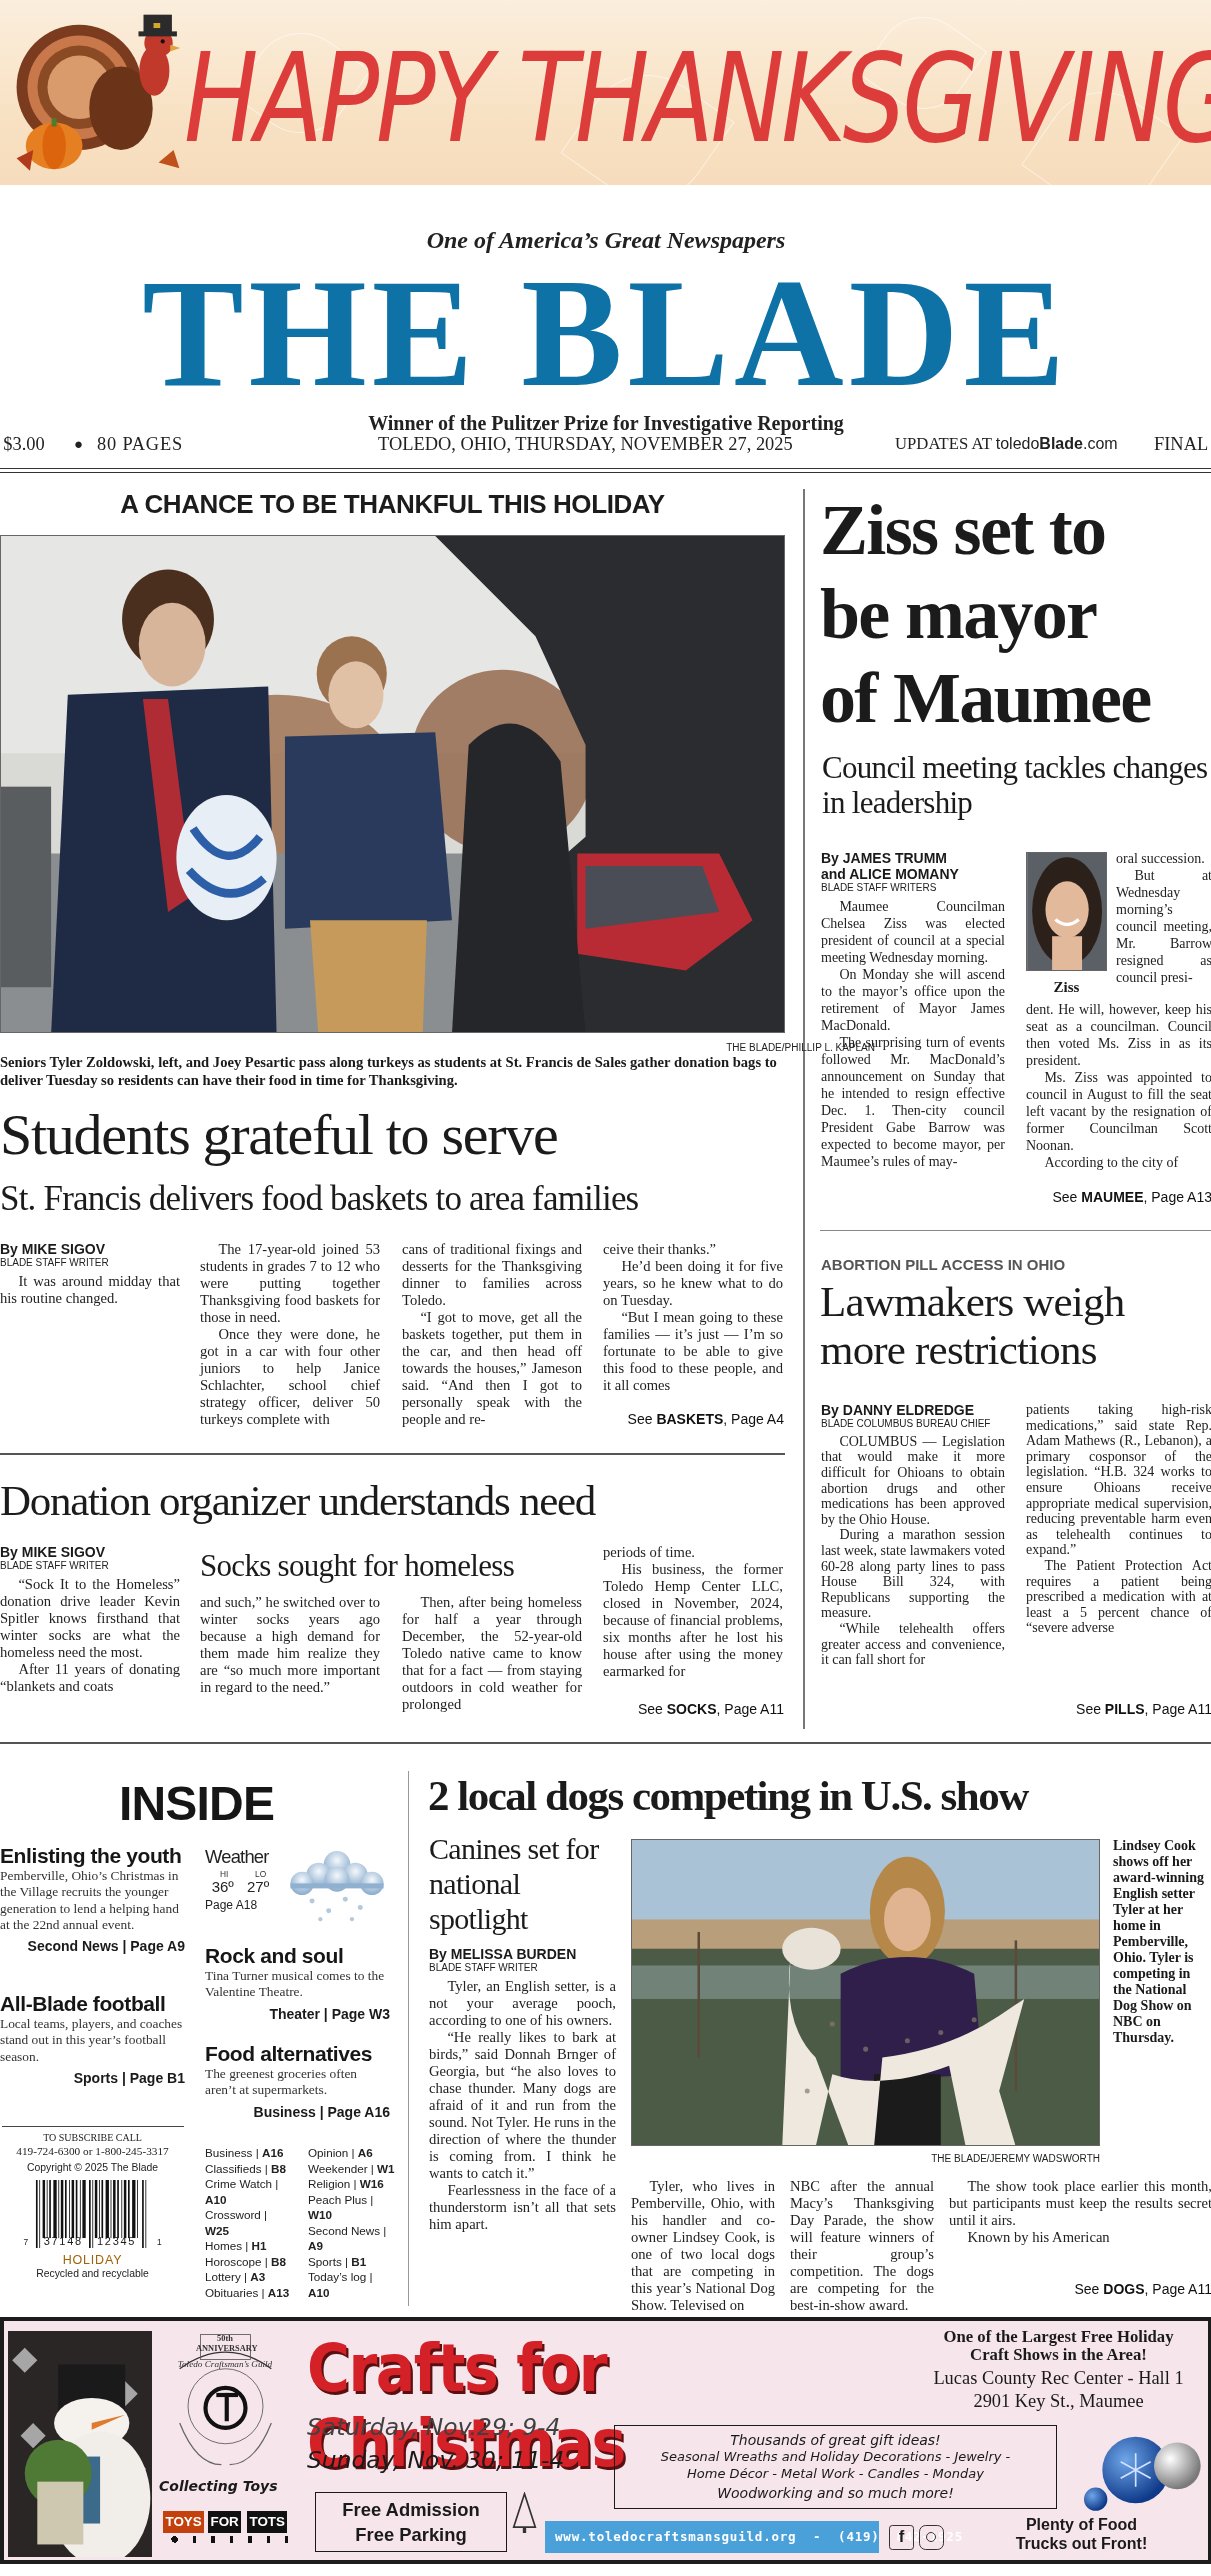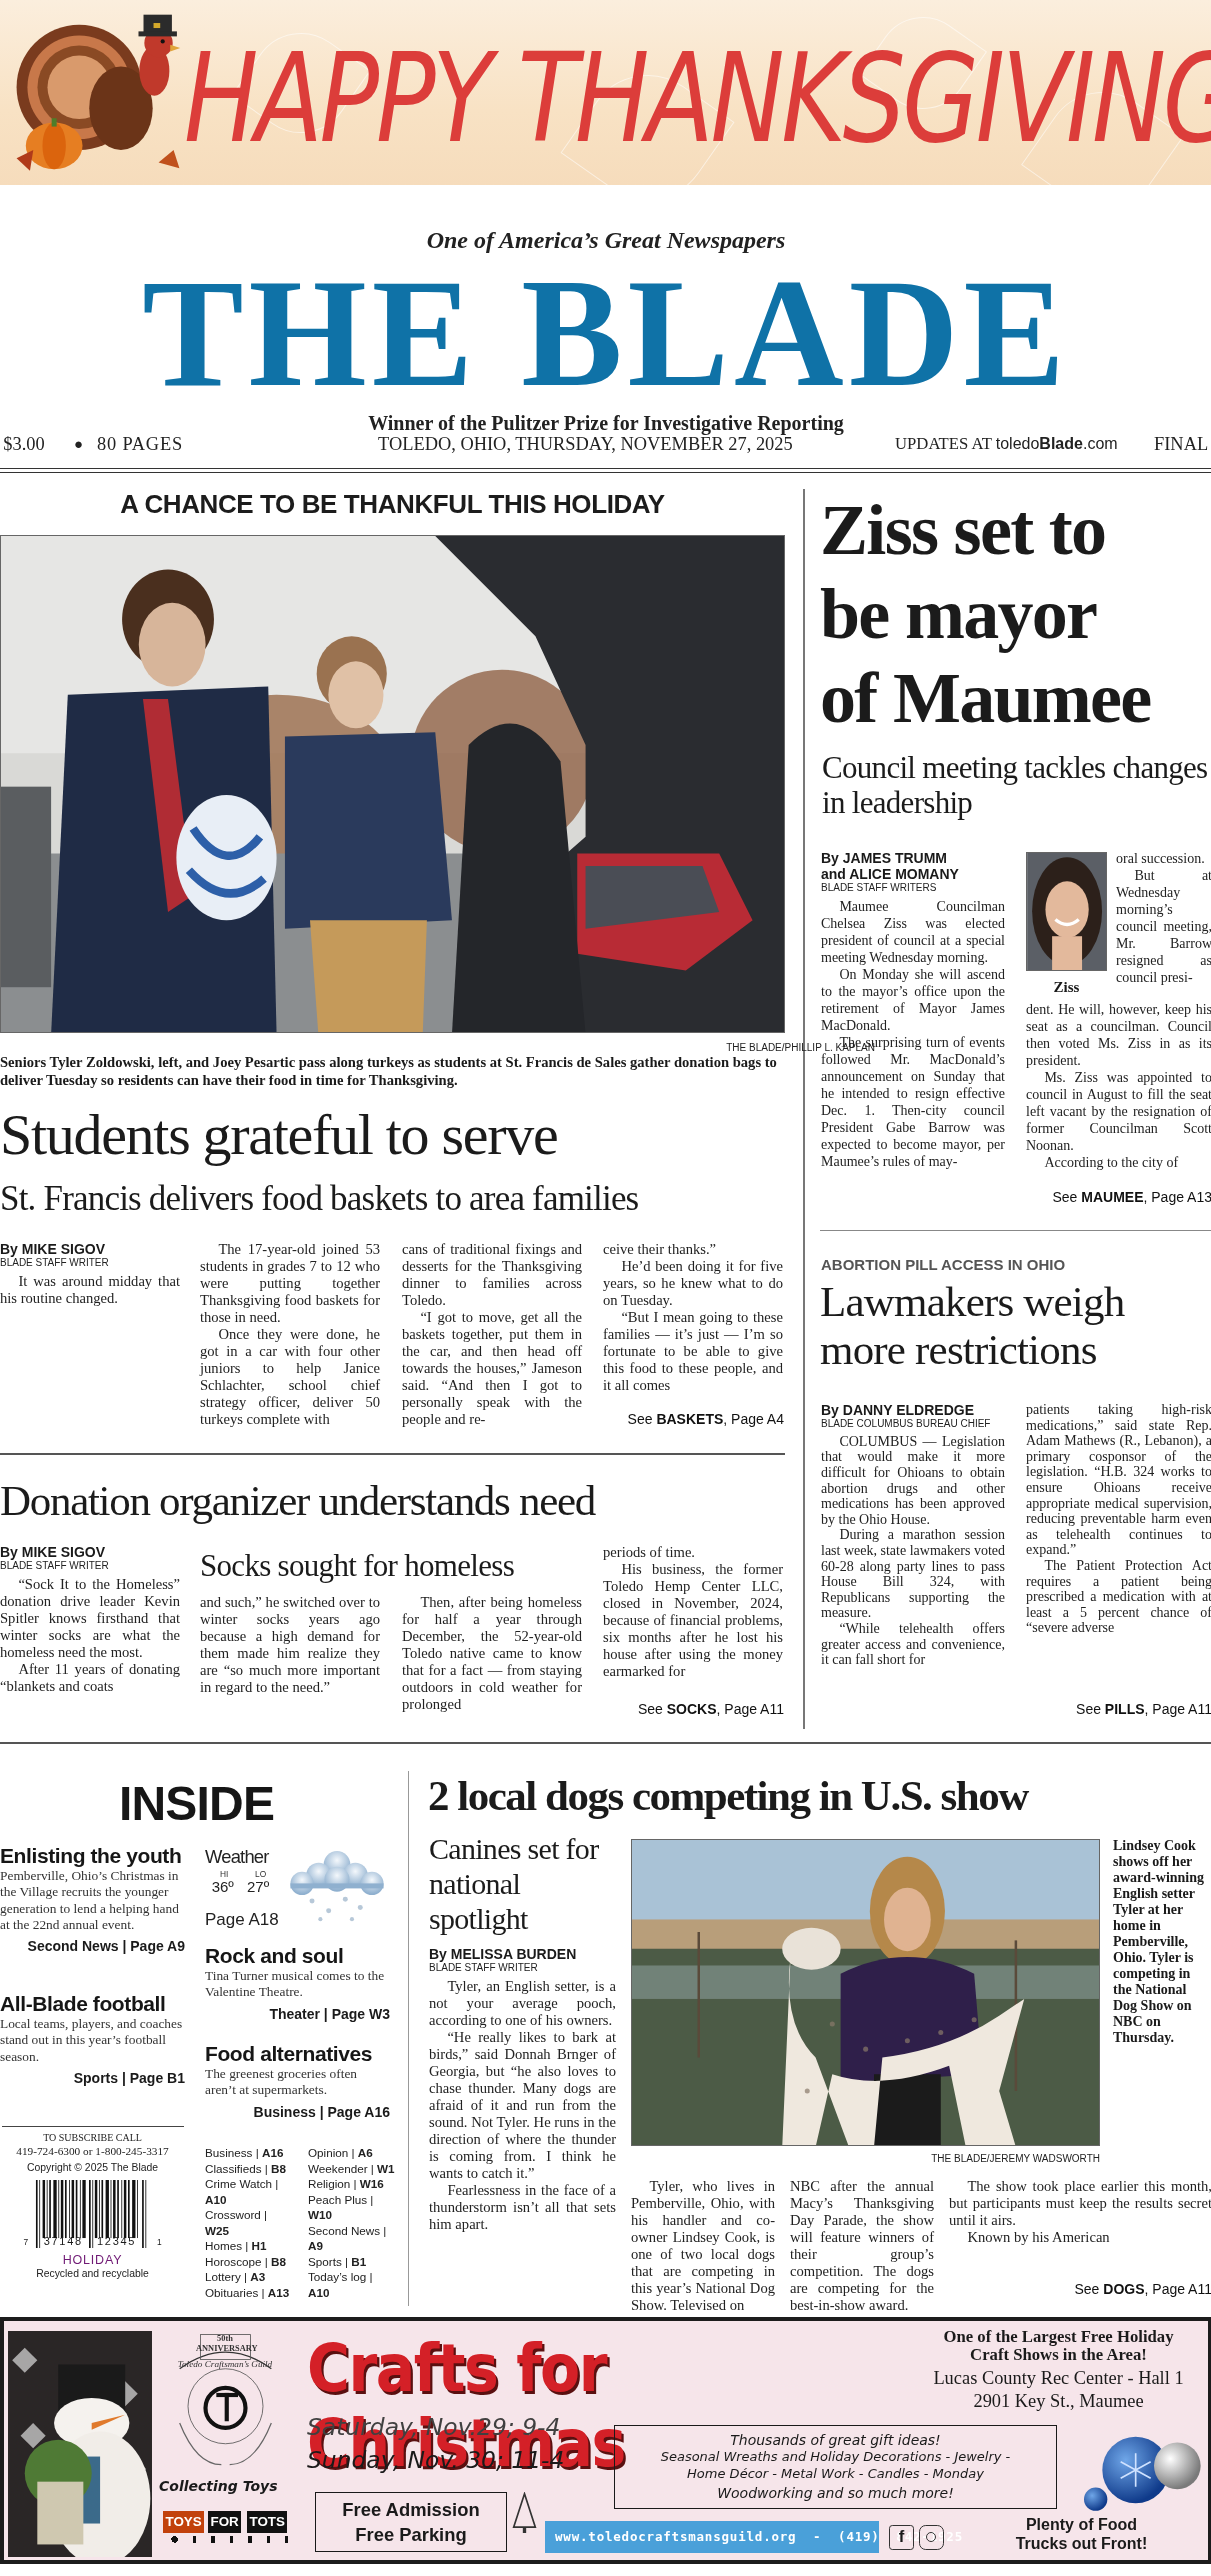--- a/index.html
+++ b/index.html
@@ -264,21 +264,21 @@
   <div class="in-txt">Local teams, players, and coaches stand out in this year’s football season.</div>
   <div class="in-ref">Sports | Page B1</div>
 </div>
 
 <div class="abs" style="left:205px;top:1846px;width:184px;height:92px;">
   <div class="abs" style="left:0;top:0;font-family:'Liberation Sans',sans-serif;font-size:18.4px;letter-spacing:-0.8px;color:#222;">Weather</div>
   <div class="abs" style="left:15px;top:23.4px;font-family:'Liberation Sans',sans-serif;font-size:8.4px;color:#333;">HI</div>
   <div class="abs" style="left:50px;top:23.4px;font-family:'Liberation Sans',sans-serif;font-size:8.4px;color:#333;">LO</div>
   <div class="abs" style="left:6.7px;top:32px;font-family:'Liberation Sans',sans-serif;font-size:15px;color:#222;">36º</div>
   <div class="abs" style="left:42px;top:32px;font-family:'Liberation Sans',sans-serif;font-size:15px;color:#222;">27º</div>
-  <div class="abs" style="left:0;top:64px;font-family:'Liberation Sans',sans-serif;font-size:17px;color:#222;">Page A18</div>
+  <div class="abs" style="left:0;top:52px;font-family:'Liberation Sans',sans-serif;font-size:12px;color:#222;">Page A18</div>
   <svg class="abs" style="left:82px;top:0;" width="100" height="79" viewBox="0 0 120 95">
     <defs>
         <radialGradient id="cg" cx="50%" cy="35%" r="60%">
           <stop offset="0%" stop-color="#f4f8fc"></stop>
           <stop offset="100%" stop-color="#8fb0cf"></stop>
         </radialGradient>
       </defs>
     <circle cx="60" cy="22" r="16" fill="url(#cg)"></circle>
     <circle cx="38" cy="35" r="15" fill="url(#cg)"></circle>
     <circle cx="82" cy="35" r="15" fill="url(#cg)"></circle>
@@ -346,21 +346,21 @@
         <rect x="126" y="0" width="1" height="70"></rect>
       <rect x="132" y="0" width="2" height="82"></rect>
         <rect x="136" y="0" width="1" height="82"></rect>
     </g>
   </svg>
   <div class="abs" style="left:-8.4px;top:57px;font-family:'Liberation Sans',sans-serif;font-size:8.4px;">7</div>
   <div class="abs" style="left:11.7px;top:55px;font-family:'Liberation Sans',sans-serif;font-size:11px;letter-spacing:1.7px;">37148</div>
   <div class="abs" style="left:65px;top:55px;font-family:'Liberation Sans',sans-serif;font-size:11px;letter-spacing:1.7px;">12345</div>
   <div class="abs" style="left:125px;top:57px;font-family:'Liberation Sans',sans-serif;font-size:8.4px;">1</div>
 </div>
-<div class="abs" style="left:0;top:2253px;width:185px;text-align:center;font-family:'Liberation Sans',sans-serif;font-size:12.5px;letter-spacing:0.8px;color:#701a75;">HOLIDAY</div>
+<div class="abs" style="left:0;top:2253px;width:185px;text-align:center;font-family:'Liberation Sans',sans-serif;font-size:12.5px;letter-spacing:0.8px;color:#a16207;">HOLIDAY</div>
 <div class="abs" style="left:0;top:2268px;width:185px;text-align:center;font-family:'Liberation Sans',sans-serif;font-size:10.4px;color:#222;">Recycled and recyclable</div>
 
 <div class="abs index" style="left:205px;top:2145px;width:96px;">
   <div><span>Business | </span><b>A16</b></div>
   <div><span>Classifieds | </span><b>B8</b></div>
   <div><span>Crime Watch | </span><br><b>A10</b></div>
   <div><span>Crossword | </span><br><b>W25</b></div>
   <div><span>Homes | </span><b>H1</b></div>
   <div><span>Horoscope | </span><b>B8</b></div>
   <div><span>Lottery | </span><b>A3</b></div>

